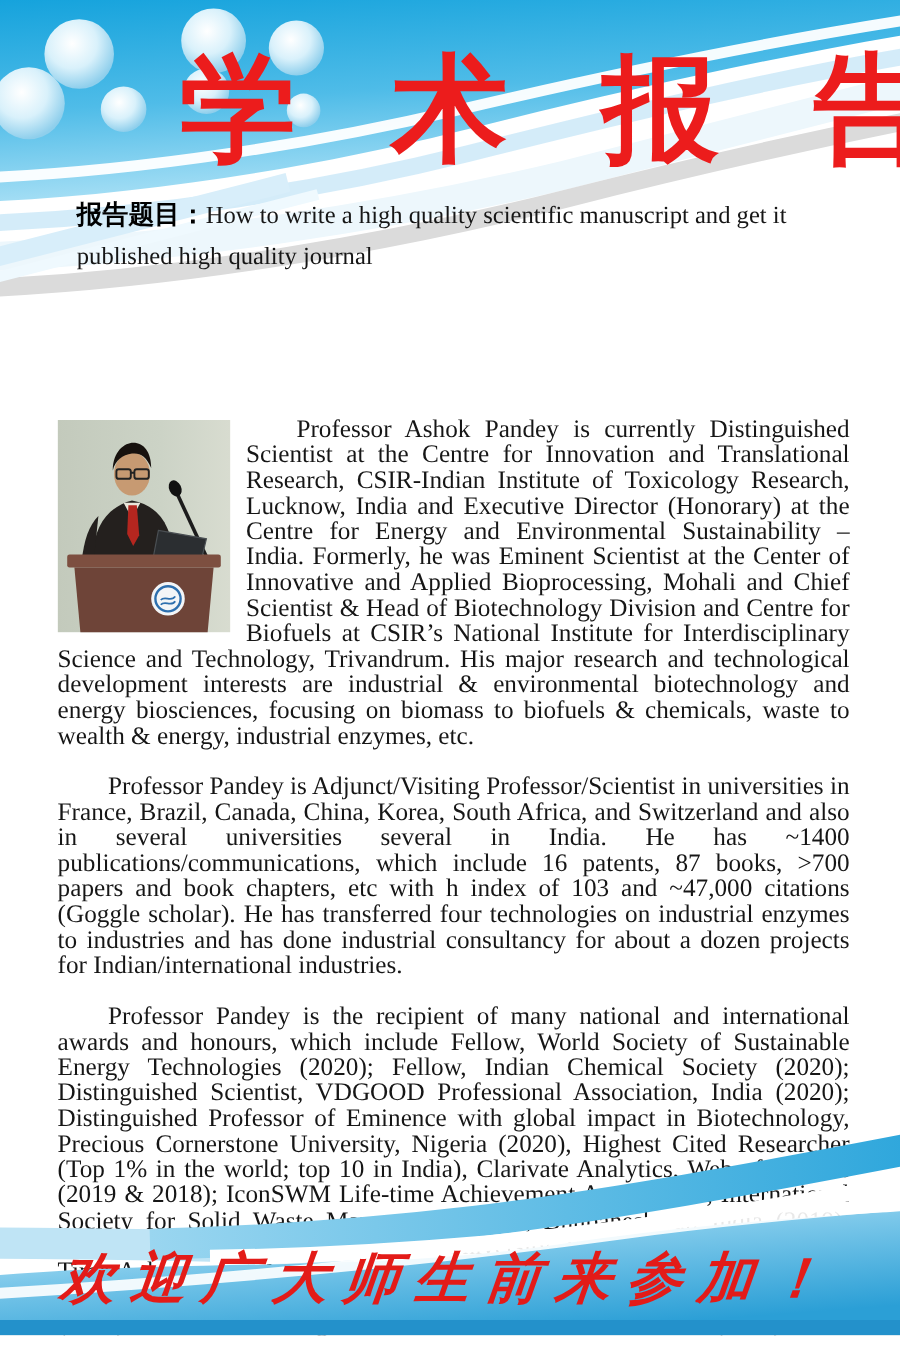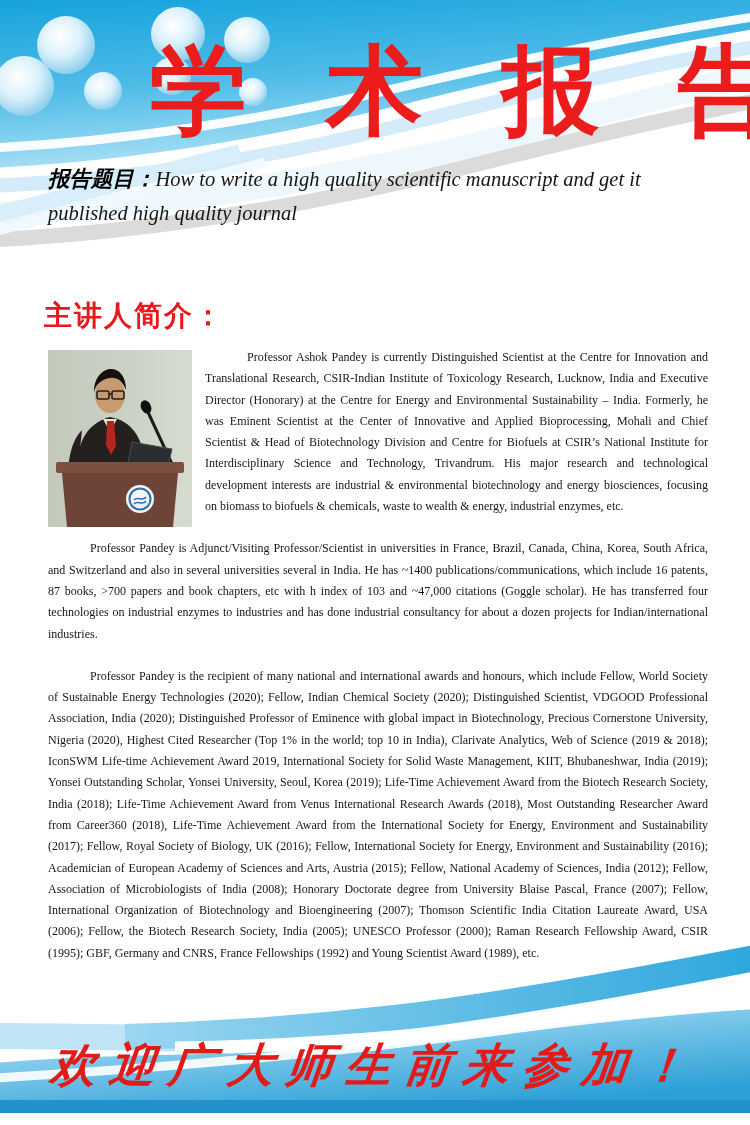--- a/index.html
+++ b/index.html
@@ -11,41 +11,40 @@
   svg{display:block;}
   .header-graphic{position:absolute;top:0;left:0;z-index:1;}
   .page-title{
     position:absolute;top:36px;left:150px;width:580px;z-index:2;
     font-family:"Liberation Sans", sans-serif;
     font-weight:900;font-size:97px;line-height:110px;
     color:#EC1C1C;text-align:center;letter-spacing:26px;
     white-space:nowrap;
   }
   .info-block{
-    position:absolute;top:163px;left:48px;width:662px;z-index:3;
+    position:absolute;top:163px;left:64px;width:662px;z-index:3;
     color:#161616;
-    font-style:italic;
   }
   .info-line{margin:0;font-size:20.5px;line-height:33.5px;}
   .cjk-label{
     font-family:"Liberation Sans", sans-serif;font-weight:900;
     font-size:21.5px;color:#000;
   }
   .serif-val{font-family:"Liberation Serif", serif;font-size:20.5px;}
   .section-heading{
     position:absolute;top:297px;left:44px;z-index:3;
     font-family:"Liberation Sans", sans-serif;font-weight:900;
     font-size:28px;color:#E8191C;letter-spacing:2px;
   }
   .bio{
     position:absolute;top:347px;left:48px;width:660px;z-index:3;
     color:#161616;
   }
   .bio p{
-    margin:0 0 21px 0;font-size:12px;line-height:21.3px;
+    margin:0 0 21px 0;font-size:21px;line-height:21.3px;
     text-align:justify;text-indent:42px;
   }
   .photo-wrap{
     float:left;width:144px;height:177px;margin:3px 13px 5px 0;
     shape-outside:margin-box;
   }
   .footer-graphic{position:absolute;bottom:0;left:0;z-index:4;}
   .welcome-text{
     position:absolute;bottom:16px;left:0;width:100%;z-index:5;
     text-align:center;color:#E31B18;
@@ -99,21 +98,20 @@
       <circle cx="253" cy="92" r="14" fill="url(#bub)"></circle>
     </g>
   </svg>
 
   <div class="page-title">学 术 报 告</div>
 
   <div class="info-block">
     <p class="info-line"><span class="cjk-label">报告题目：</span><span class="serif-val">How to write a high quality scientific manuscript and get it published high quality journal</span></p>
   </div>
 
-  <div class="section-heading">主讲人简介：</div>
 
   <div class="bio">
     <p>
       <span class="photo-wrap">
         <svg width="144" height="177" viewBox="0 0 144 177">
           <defs>
             <linearGradient id="phBg" x1="0" y1="0" x2="1" y2="0">
               <stop offset="0" stop-color="#c3cabc"></stop>
               <stop offset="0.6" stop-color="#ccd3c6"></stop>
               <stop offset="1" stop-color="#d8dcd0"></stop>

